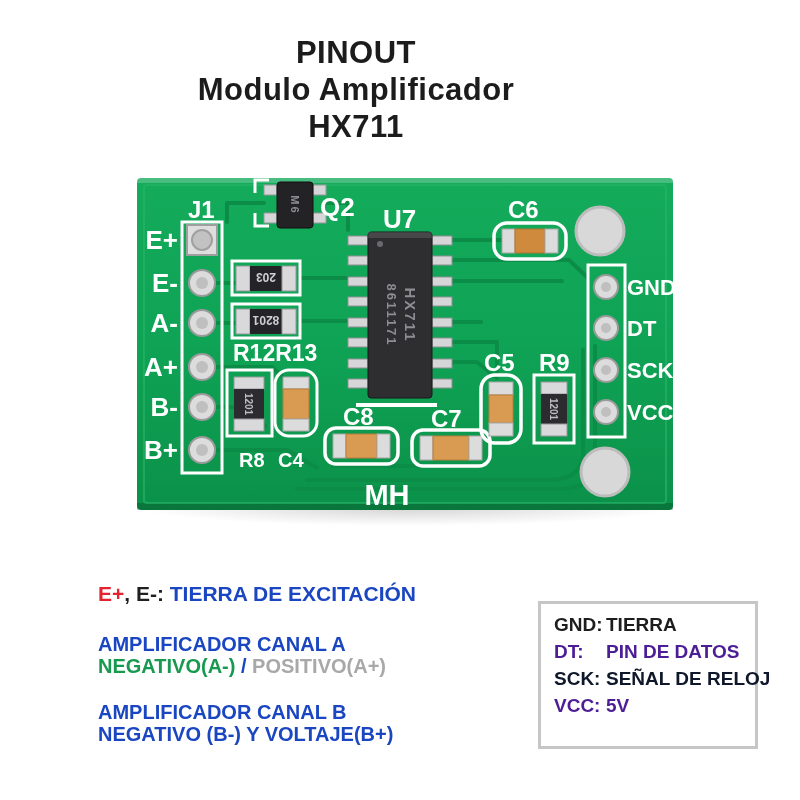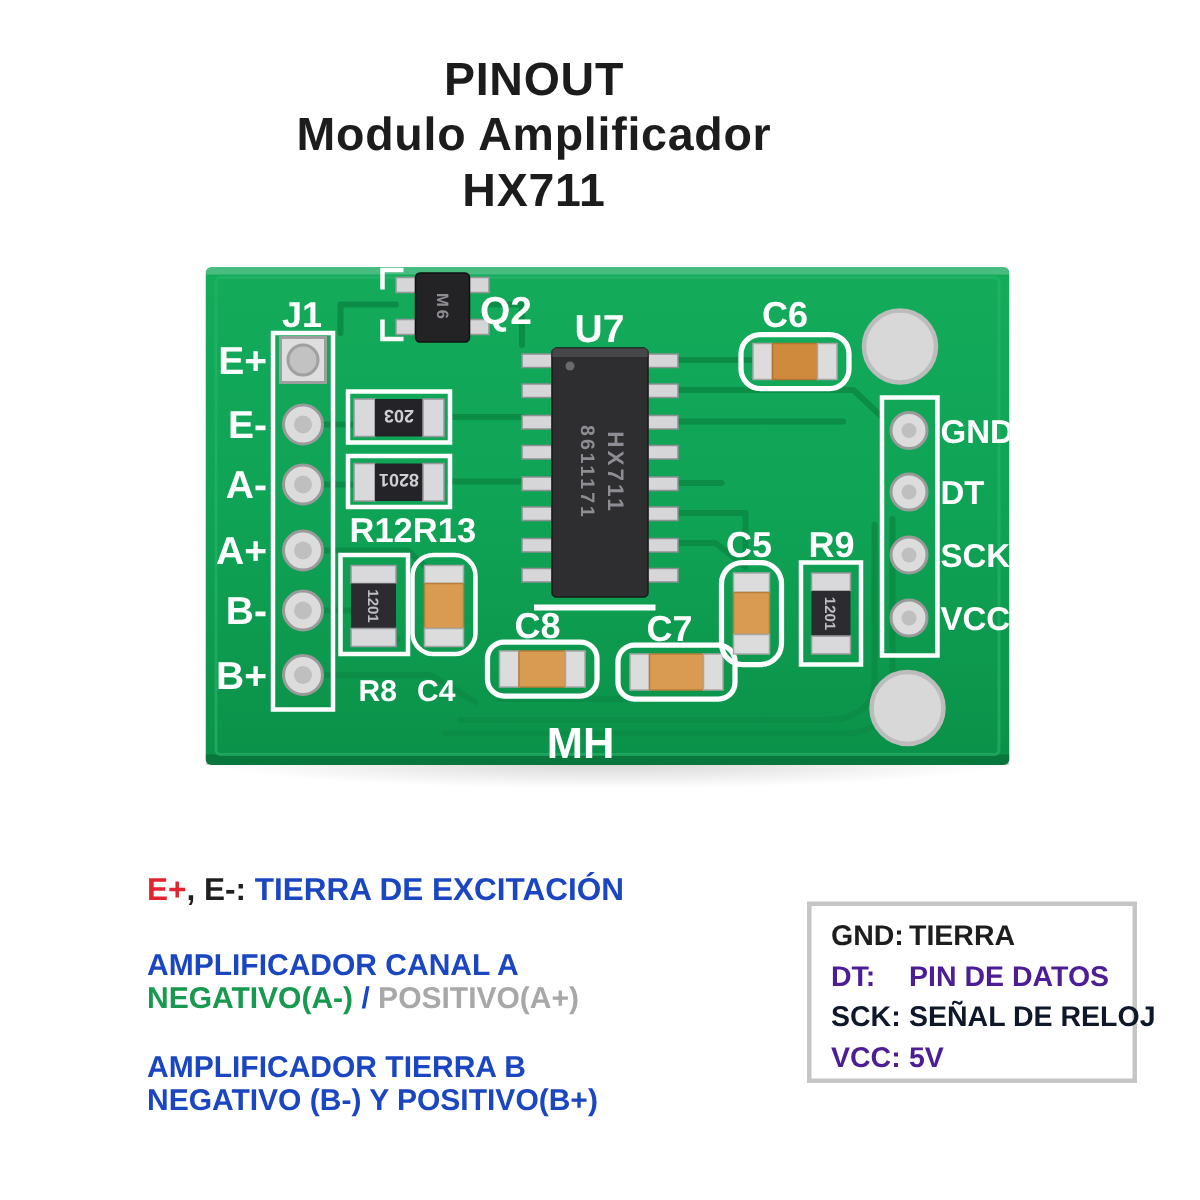--- a/index.html
+++ b/index.html
@@ -24,21 +24,21 @@
   .legend-left{left:98px;top:583px;width:430px;font-weight:800;font-size:20px;line-height:22px;}
   .ll-line1{font-size:21px;margin-bottom:28px;}
   .ll-block{margin-bottom:24px;}
   .c-red{color:#e52330;}
   .c-dark{color:#1f1f1f;}
   .c-blue{color:#1b46c2;}
   .c-green{color:#17994f;}
   .c-gray{color:#a8a8a8;}
 
   
-  .legend-box{left:538px;top:601px;width:220px;height:121px;background:#fff;
+  .legend-box{left:538px;top:601px;width:220px;height:148px;background:#fff;
     border:3px solid #c6c6c6;box-sizing:border-box;padding:7px 0 0 13px;
     font-weight:800;font-size:19px;line-height:27px;}
   .lb-row{white-space:nowrap;}
   .lb-label{display:inline-block;min-width:52px;}
   .r-gnd{color:#1d1d1d;}
   .r-dt{color:#4c1d95;}
   .r-sck{color:#0f172a;}
   .r-vcc{color:#4c1d95;}
 </style>
 </head>
@@ -255,22 +255,22 @@
   <div class="ll-line1">
     <span class="c-red">E+</span><span class="c-dark">, </span><span class="c-dark">E-:</span><span class="c-blue"> TIERRA DE EXCITACIÓN</span>
   </div>
   <div class="ll-block">
     <div class="c-blue">AMPLIFICADOR CANAL A</div>
     <div>
       <span class="c-green">NEGATIVO(A-)</span><span class="c-blue"> / </span><span class="c-gray">POSITIVO(A+)</span>
     </div>
   </div>
   <div class="ll-block">
-    <div class="c-blue">AMPLIFICADOR TIERRA B</div>
-    <div class="c-blue"> NEGATIVO (B-) Y  POSITIVO(B+)</div>
+    <div class="c-blue">AMPLIFICADOR CANAL B</div>
+    <div class="c-blue"> NEGATIVO (B-) Y  VOLTAJE(B+)</div>
   </div>
 </div>
 
 <div class="abs legend-box">
   <div class="lb-row r-gnd">
     <span class="lb-label">GND:</span><span>TIERRA</span>
   </div>
   <div class="lb-row r-dt">
     <span class="lb-label">DT:</span><span>PIN DE DATOS</span>
   </div>

